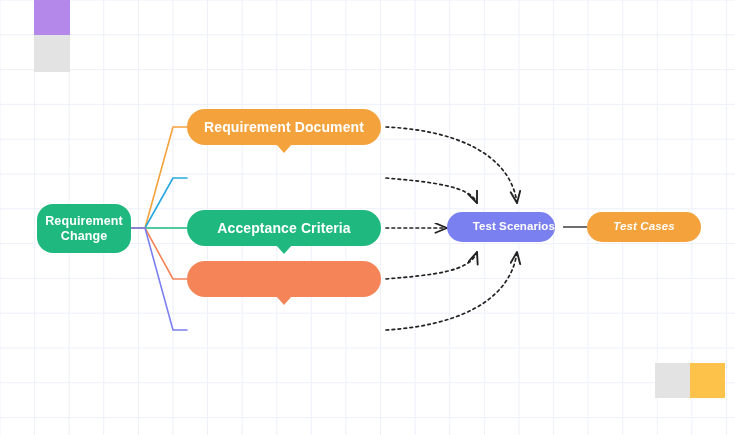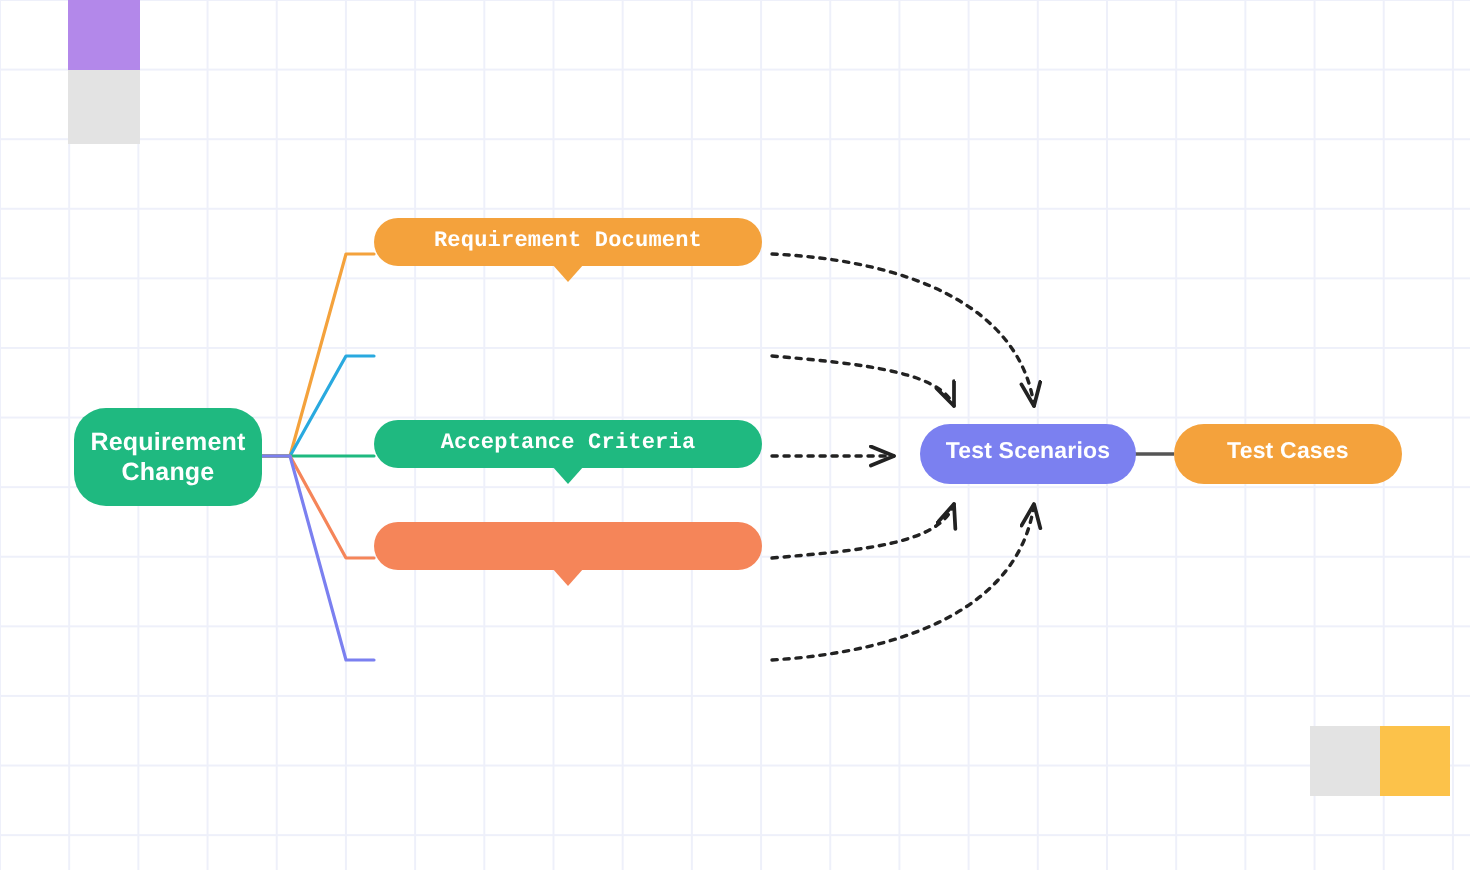--- a/index.html
+++ b/index.html
@@ -65,36 +65,36 @@
     top: 204px;
     width: 94px;
     height: 49px;
     border-radius: 16px;
     font-size: 12.5px;
     font-weight: bold;
   }
   .mid-node {
     left: 187px;
     width: 194px;
-    height: 24px;
+    height: 36px;
     border-radius: 18px;
-    font-size: 11px;
+    font-size: 14px;
     font-weight: bold;
-    font-family: Liberation Mono, monospace;
   }
   .pill-node {
     height: 30px;
     border-radius: 15px;
     font-size: 11.5px;
     font-weight: bold;
   }
   .test-scenarios {
-    left: 460px;
+    left: 447px;
     top: 212px;
     width: 108px;
+    text-align: right;
   }
   .test-cases {
     left: 587px;
     top: 212px;
     width: 114px;
   }
 </style>
 </head>
 <body>
 
@@ -151,17 +151,17 @@
 
   <div class="node mid-node" style="top:261px;background:#f58559;">
     <span class="nub" style="border-top-color:#f58559;"></span>
   </div>
 
 
   <div class="node pill-node test-scenarios" style="background:#7b80f0;">
     <span class="node-label">Test Scenarios</span>
   </div>
 
-  <div class="node pill-node test-cases" style="background:#f4a23c;">
+  <div class="node pill-node test-cases" style="background:#f4a23c;font-style:italic;">
     <span class="node-label">Test Cases</span>
   </div>
 
 </div>
 
 </body></html>

